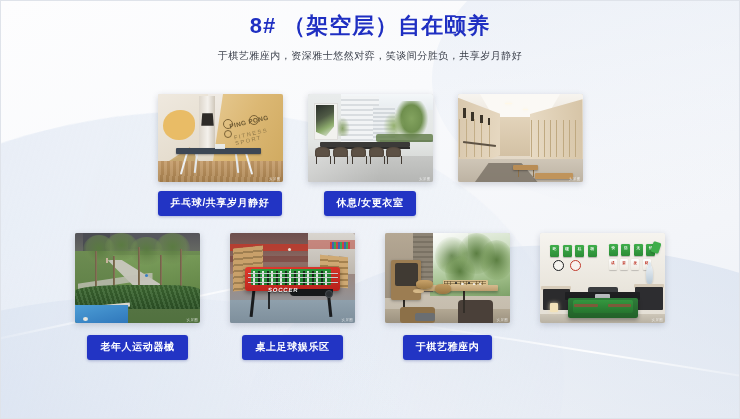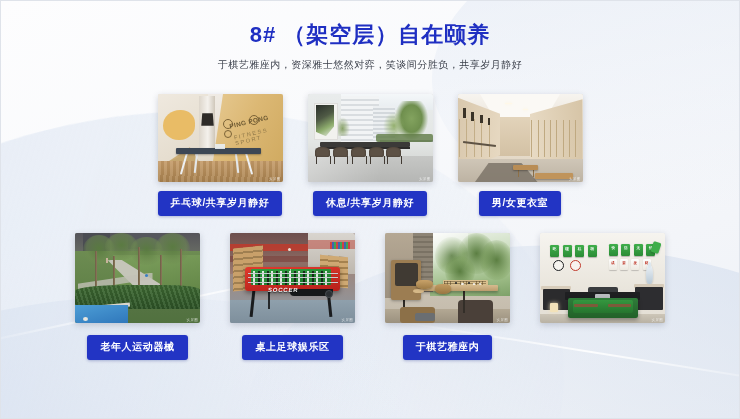--- a/index.html
+++ b/index.html
@@ -59,21 +59,21 @@
   }
   .streak {
     position: absolute;
     background: linear-gradient(90deg, rgba(255,255,255,0), rgba(255,255,255,.9), rgba(255,255,255,0));
     height: 2px;
   }
   
   .header {
     position: relative;
     text-align: center;
-    padding-top: 21px;
+    padding-top: 12px;
   }
   .title {
     font-size: 22px;
     font-weight: bold;
     color: #1f2fc2;
     letter-spacing: 1px;
     line-height: 1.2;
     margin: 0;
   }
   .subtitle {
@@ -397,21 +397,21 @@
               <i></i>
               <b></b>
             </div>
           <div class="ch ch5">
               <i></i>
               <b></b>
             </div>
         </div>
         <span class="wm">实景图</span>
       </div>
-      <div class="label">休息/共享岁月静好</div>
+      <div class="label">休息/女更衣室</div>
     </div>
 
     <div class="cell">
       <div class="thumb">
         <div class="art">
           <div class="lk"></div>
           <div class="lk-ceil"></div>
             <div class="lk-ceilPersp"></div>
           <div class="lk-light1"></div>
             <div class="lk-light2"></div>
@@ -442,21 +442,20 @@
           <div class="lk-benchline"></div>
           <div class="lk-floor"></div>
             <div class="lk-floorDark"></div>
           <div class="lk-bleg1"></div>
             <div class="lk-bleg2"></div>
           <div class="lk-bench1"></div>
             <div class="lk-bench2"></div>
         </div>
         <span class="wm">实景图</span>
       </div>
-      <div class="label">男/女更衣室</div>
     </div>
 
   </div>
 
   <div class="row row-2">
 
     <div class="cell">
       <div class="thumb">
         <div class="art">
           <div class="gd"></div>

